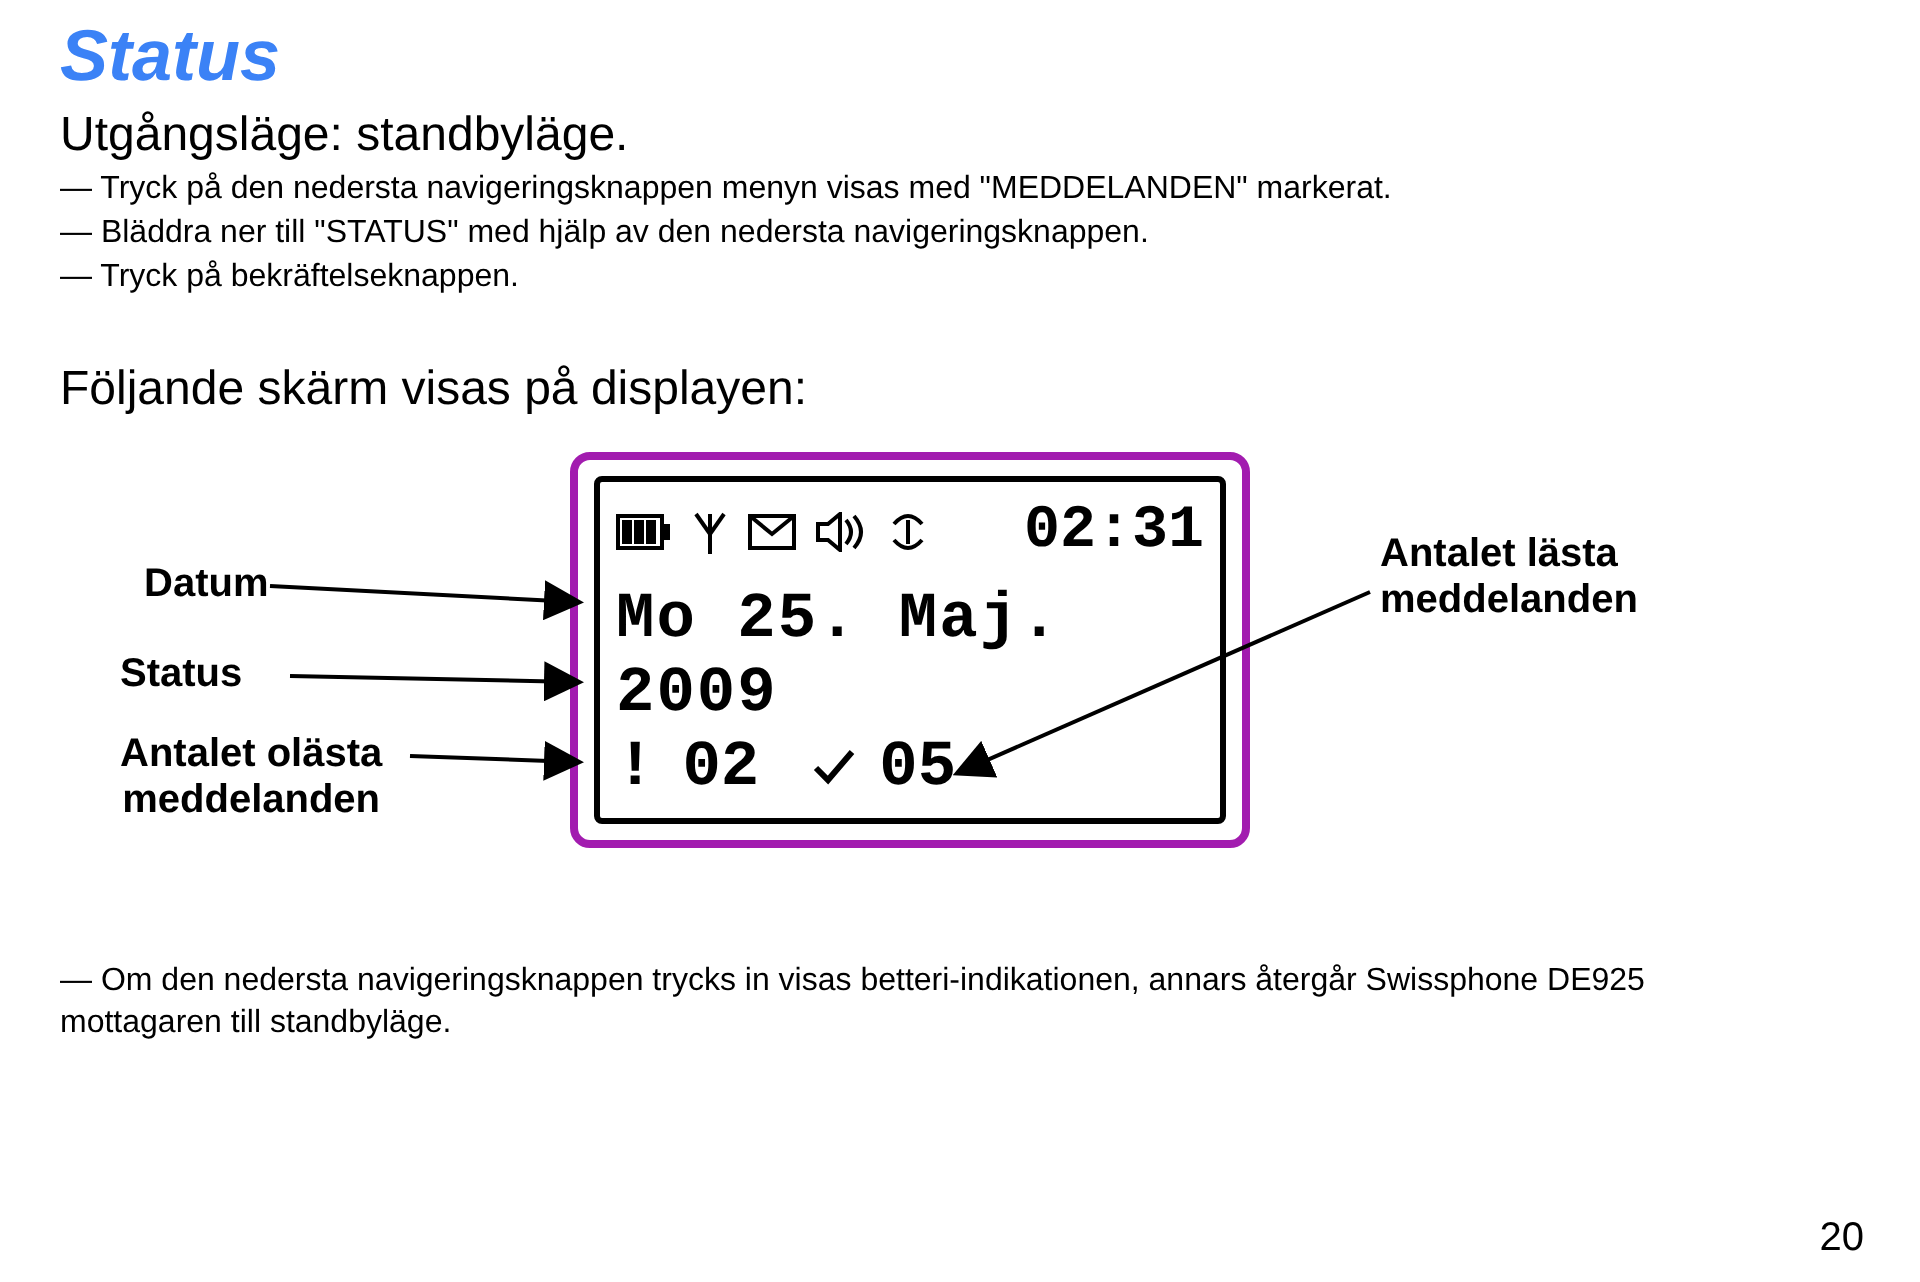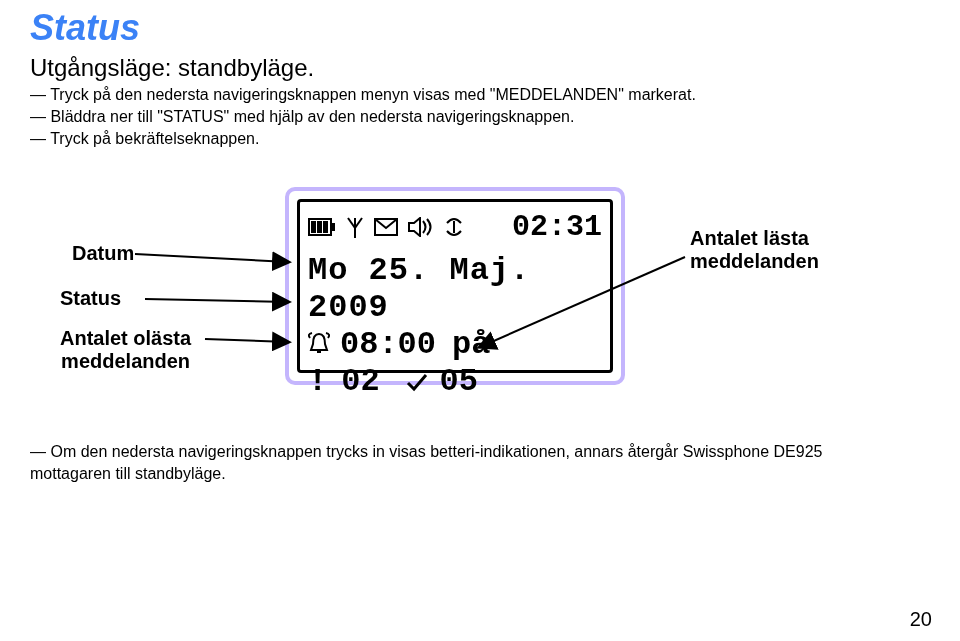--- a/index.html
+++ b/index.html
@@ -15,21 +15,21 @@
   .body-text { font-size: 24px; line-height: 1.35; margin-top: 6px; }
   .bullet { font-size: 16px; line-height: 1.35; }
   .spacer { height: 24px; }
   .diagram-wrap { position: relative; width: 820px; height: 210px; margin-top: 14px; }
   .label { position: absolute; font-size: 20px; font-weight: 700; }
   
   .device {
     position: absolute;
     left: 255px; top: 0;
     width: 340px; height: 198px;
-    border: 4px solid #c4b5fd;
+    border: 4px solid #a21caf;
     border-radius: 10px;
     background: #fff;
   }
   .inner {
     position: absolute;
     left: 8px; top: 8px; right: 8px; bottom: 8px;
     border: 3px solid #000;
     border-radius: 4px;
     background: #fff;
     padding: 6px 8px;
@@ -57,20 +57,21 @@
 <div class="page">
 
   <div class="heading">Status</div>
 
   <div class="body-text">Utgångsläge: standbyläge.</div>
   <div class="bullet">— Tryck på den nedersta navigeringsknappen menyn visas med "MEDDELANDEN" markerat.</div>
   <div class="bullet">— Bläddra ner till "STATUS" med hjälp av den nedersta navigeringsknappen.</div>
   <div class="bullet">— Tryck på bekräftelseknappen.</div>
 
   <div class="spacer"></div>
+  <div class="body-text">Följande skärm visas på displayen:</div>
 
   <div class="diagram-wrap">
 
     <div class="label" style="left:42px; top:55px;">Datum</div>
     <div class="label" style="left:30px; top:100px;">Status</div>
     <div class="label" style="left:30px; top:140px;text-align:center;">
       <span>Antalet olästa</span><br>
       <span>meddelanden</span>
     </div>
 
@@ -124,32 +125,20 @@
                 <path d="M3 14 Q10 22 17 14" fill="none" stroke="#000" stroke-width="2"></path>
                 <line x1="10" y1="4" x2="10" y2="16" stroke="#000" stroke-width="2"></line>
               </svg>
             </span>
           </div>
           <div class="lcd-font time">02:31</div>
         </div>
 
         <div class="lcd-font date">Mo 25. Maj. 2009</div>
 
-        <div class="alarm">
-          <span class="icon">
-            <svg width="22" height="26" viewBox="0 0 22 26">
-              <path d="M11 2 Q5 2 5 12 L3 18 L19 18 L17 12 Q17 2 11 2 Z" fill="none" stroke="#000" stroke-width="2"></path>
-              <line x1="9" y1="20" x2="13" y2="20" stroke="#000" stroke-width="2"></line>
-              <path d="M2 6 Q-1 2 4 1" fill="none" stroke="#000" stroke-width="2"></path>
-              <path d="M20 6 Q23 2 18 1" fill="none" stroke="#000" stroke-width="2"></path>
-            </svg>
-          </span>
-          <span class="lcd-font">08:00</span>
-          <span class="lcd-font" style="margin-left:6px;">på</span>
-        </div>
 
         <div class="counts">
           <span class="lcd-font fat">!</span>
           <span class="lcd-font" style="margin-left:2px;">02</span>
           <span class="icon" style="margin-left:14px;">
             <svg width="22" height="20" viewBox="0 0 22 20">
               <polyline points="2,11 8,17 20,3" fill="none" stroke="#000" stroke-width="3"></polyline>
             </svg>
           </span>
           <span class="lcd-font">05</span>

